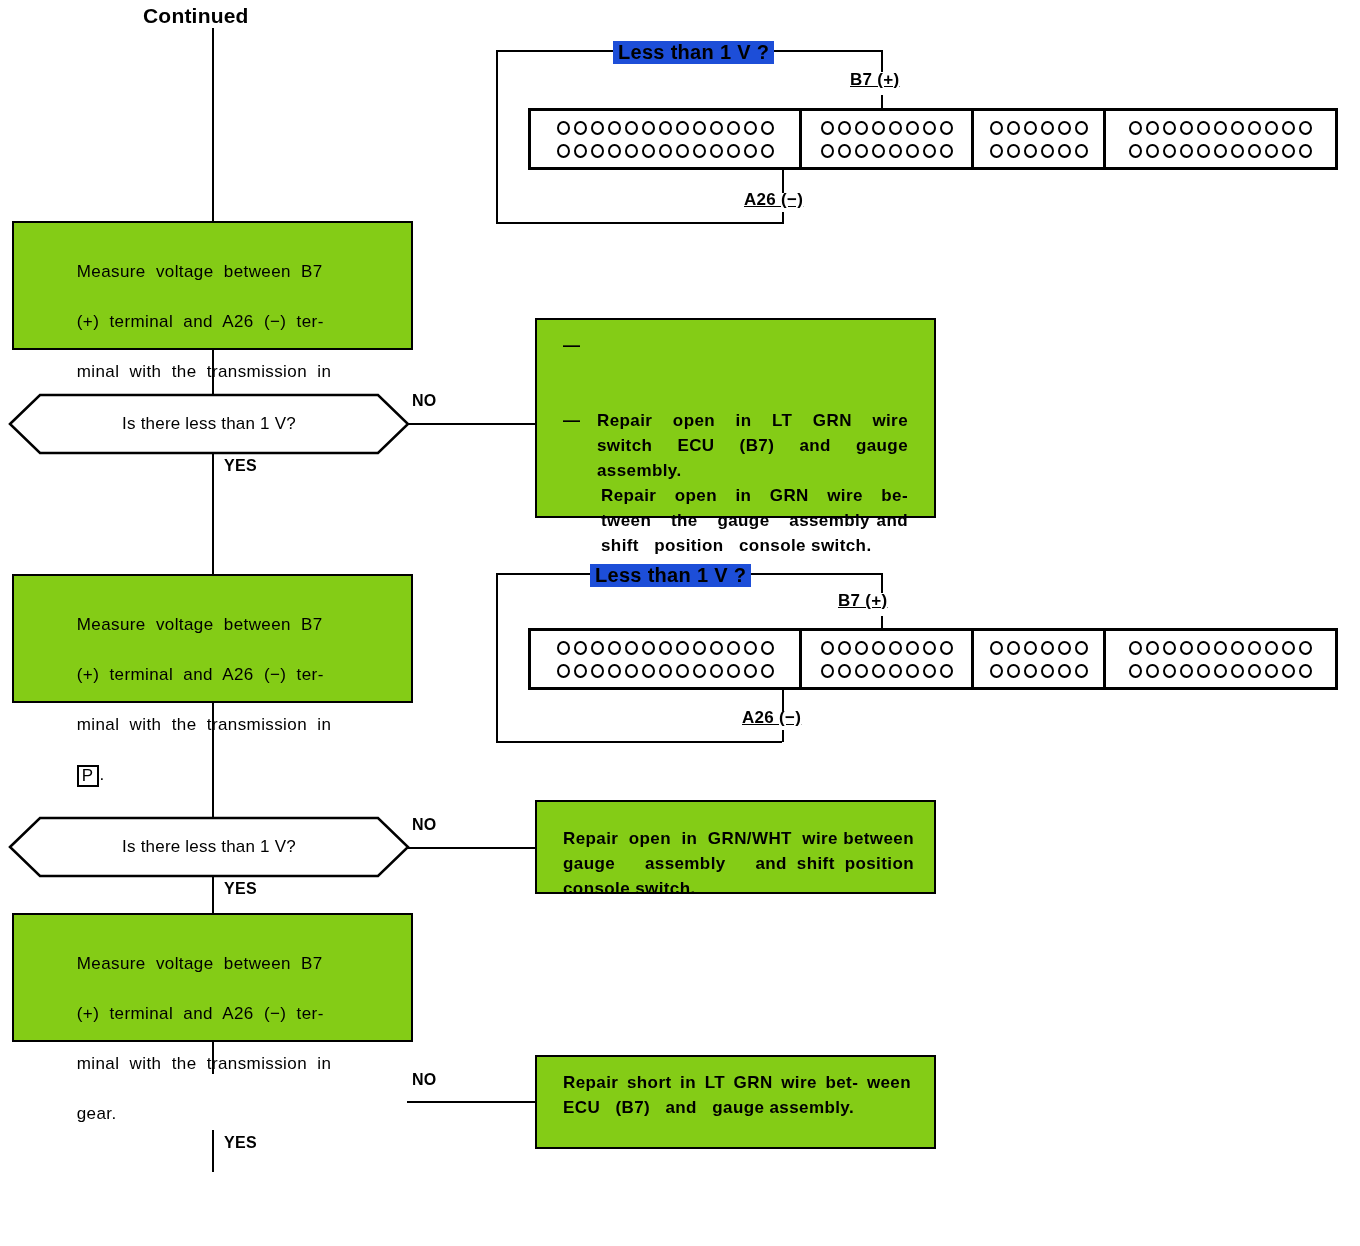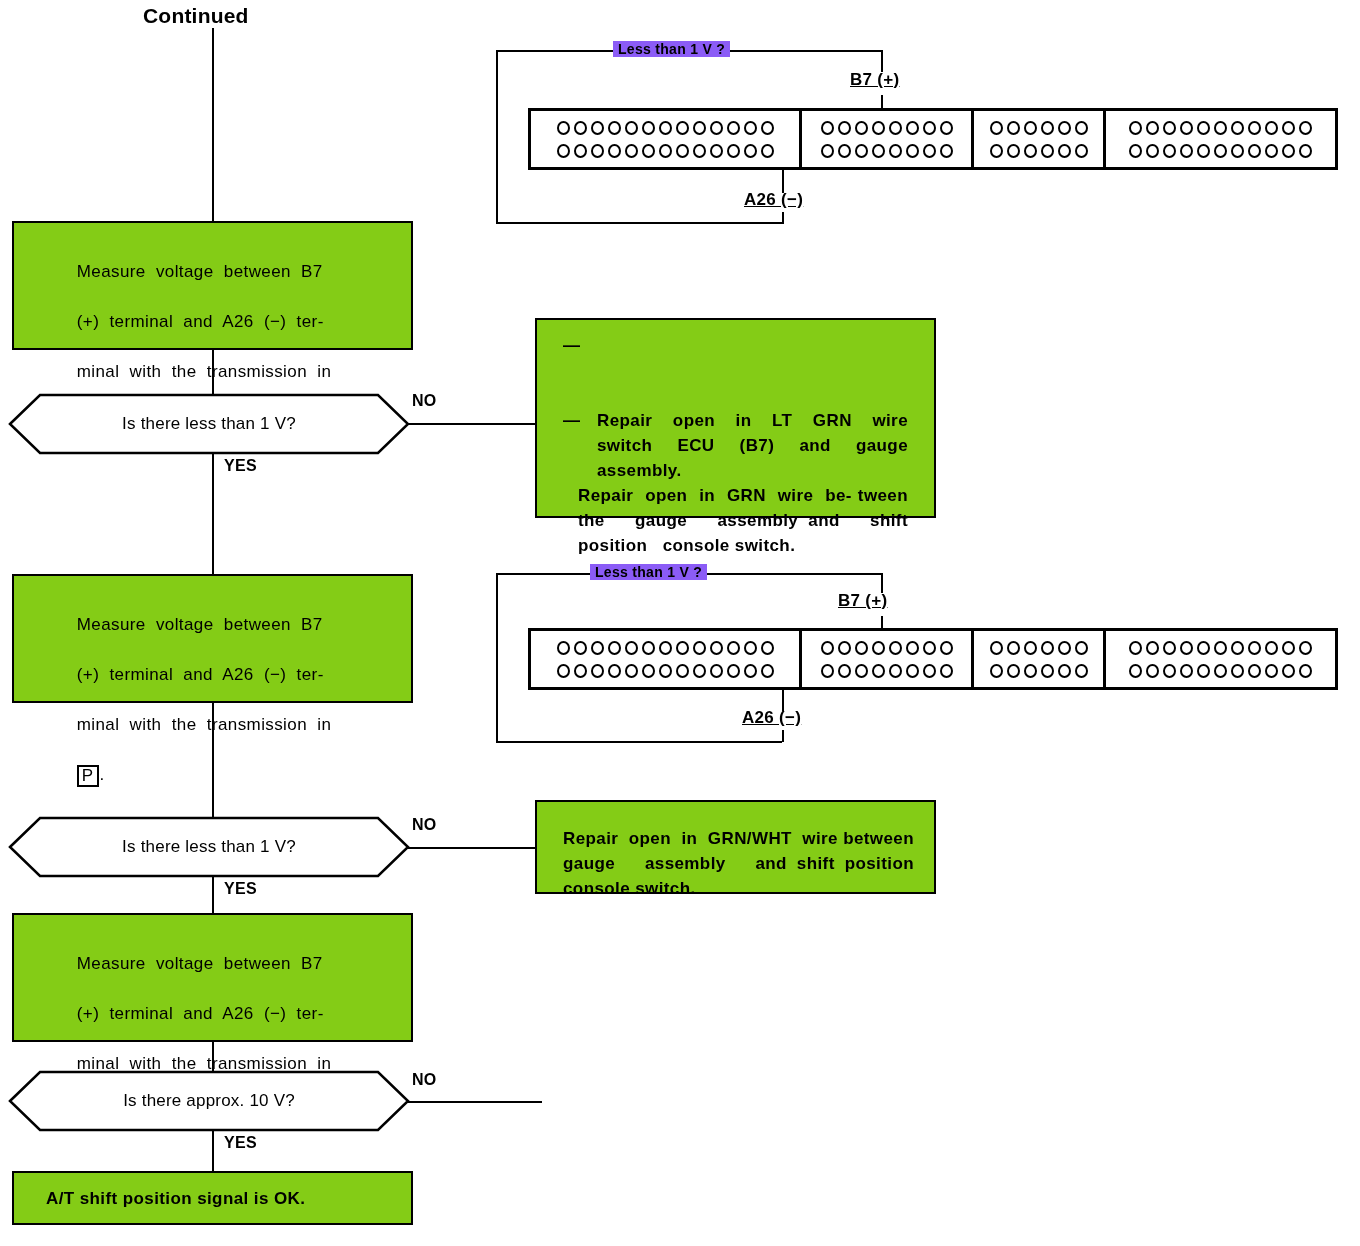--- a/index.html
+++ b/index.html
@@ -125,25 +125,25 @@
   .callout-text {
     position: absolute;
     font-size: 17px;
     font-weight: 700;
     letter-spacing: 0.3px;
     white-space: nowrap;
     text-decoration: underline;
   }
   .bracket-text {
     position: absolute;
-    font-size: 14px;
+    font-size: 20px;
     font-weight: 700;
     letter-spacing: 0.3px;
     white-space: nowrap;
-    background: #8b5cf6;
+    background: #1d4ed8;
     padding: 0 5px;
   }
 </style>
 </head>
 <body>
 
 <div id="page">
 
   <div class="page-heading" style="left:143px; top:4px;">Continued</div>
   <div class="vline" style="left:212px; top:28px; height:194px;"></div>
@@ -286,21 +286,21 @@
   <div class="hline" style="left:407px; top:423px; width:135px;"></div>
   <div class="vline" style="left:212px; top:453px; height:123px;"></div>
 
   <div class="proc-box" style="left:535px; top:318px; width:401px; height:200px;">
     <div class="proc-text bold" style="left:26px; top:13px; width:345px;">
       <span style="position:absolute; left:0; top:0;">—</span>
       <span style="display:block; margin-left:34px;">Repair  open  in  LT  GRN  wire switch ECU (B7) and gauge assembly.</span>
     </div>
     <div class="proc-text bold" style="left:26px; top:88px; width:345px;">
       <span style="position:absolute; left:0; top:0;">—</span>
-      <span style="display:block; margin-left:15px;">Repair  open  in  GRN  wire  be- tween   the   gauge   assembly and   shift   position   console switch.</span>
+      <span style="display:block; margin-left:38px;">Repair  open  in  GRN  wire  be- tween   the   gauge   assembly and   shift   position   console switch.</span>
     </div>
   </div>
 
   <div class="vline" style="left:496px; top:573px; height:170px;"></div>
   <div class="hline" style="left:496px; top:573px; width:386px;"></div>
   <div class="hline" style="left:496px; top:741px; width:286px;"></div>
   <div class="bracket-text" style="left:590px; top:564px;">Less than 1 V ?</div>
 
   <div class="vline" style="left:881px; top:573px; height:20px;"></div>
   <div class="callout-text" style="left:838px; top:591px;">B7 (+)</div>
@@ -443,29 +443,23 @@
     <div class="proc-text light" style="left:32px; top:11px; width:332px;">
       <span>Measure  voltage  between  B7</span><br>
       <span>(+)  terminal  and  A26  (−)  ter-</span><br>
       <span>minal  with  the  transmission  in</span><br>
       <span>gear.</span>
     </div>
   </div>
 
   <div class="vline" style="left:212px; top:1042px; height:32px;"></div>
 
-  <div class="hex-wrap" style="left:8px; top:1070px;">
-    <svg width="402" height="62" viewBox="0 0 402 62">
-      <polygon points="2,31 32,2 370,2 400,31 370,60 32,60" fill="#ffffff" stroke="#000000" stroke-width="2.5"></polygon>
-    </svg>
-    <div class="hex-label" style="top:21px;">Is there approx. 10 V?</div>
-  </div>
   <div class="branch-label" style="left:412px; top:1071px;">NO</div>
   <div class="branch-label" style="left:224px; top:1134px;">YES</div>
   <div class="hline" style="left:407px; top:1101px; width:135px;"></div>
   <div class="vline" style="left:212px; top:1130px; height:42px;"></div>
 
-
-  <div class="proc-box" style="left:12px; top:1171px; width:401px; height:54px;">
-    <div class="proc-text bold" style="left:32px; top:13px; width:340px; text-align:left;">A/T shift position signal is OK.</div>
-  </div>
+  <div class="proc-box" style="left:535px; top:1055px; width:401px; height:94px;">
+    <div class="proc-text bold" style="left:26px; top:13px; width:348px;">Repair short in LT GRN wire bet- ween   ECU   (B7)   and   gauge assembly.</div>
+  </div>
+
 
 </div>
 
 </body></html>

